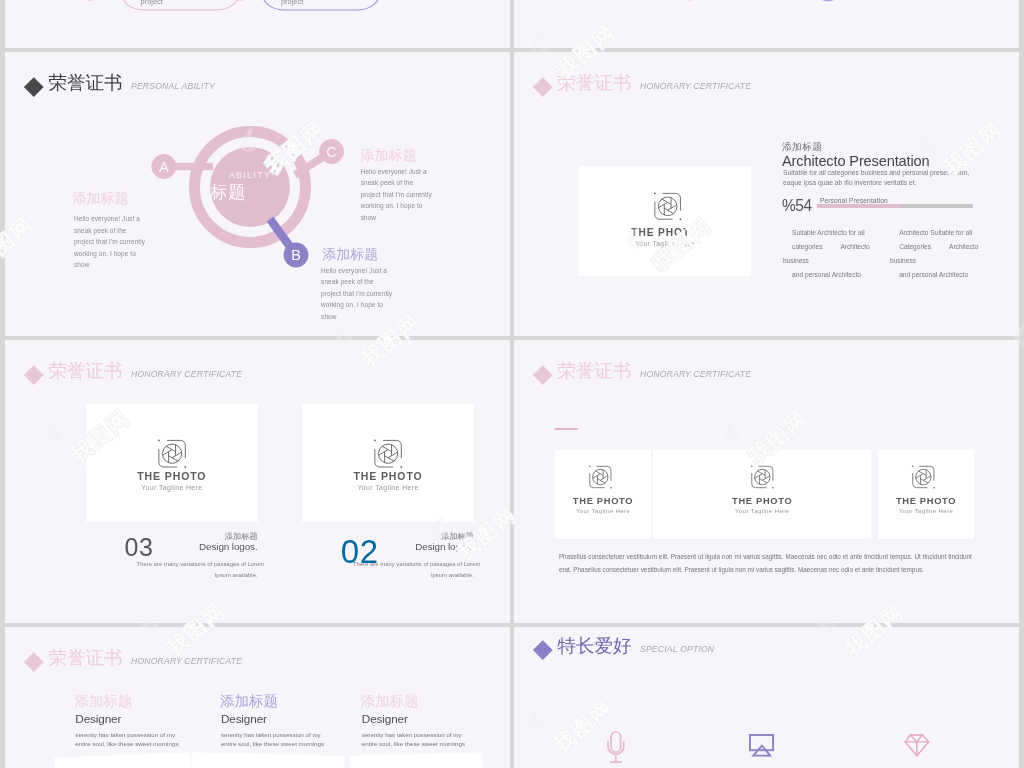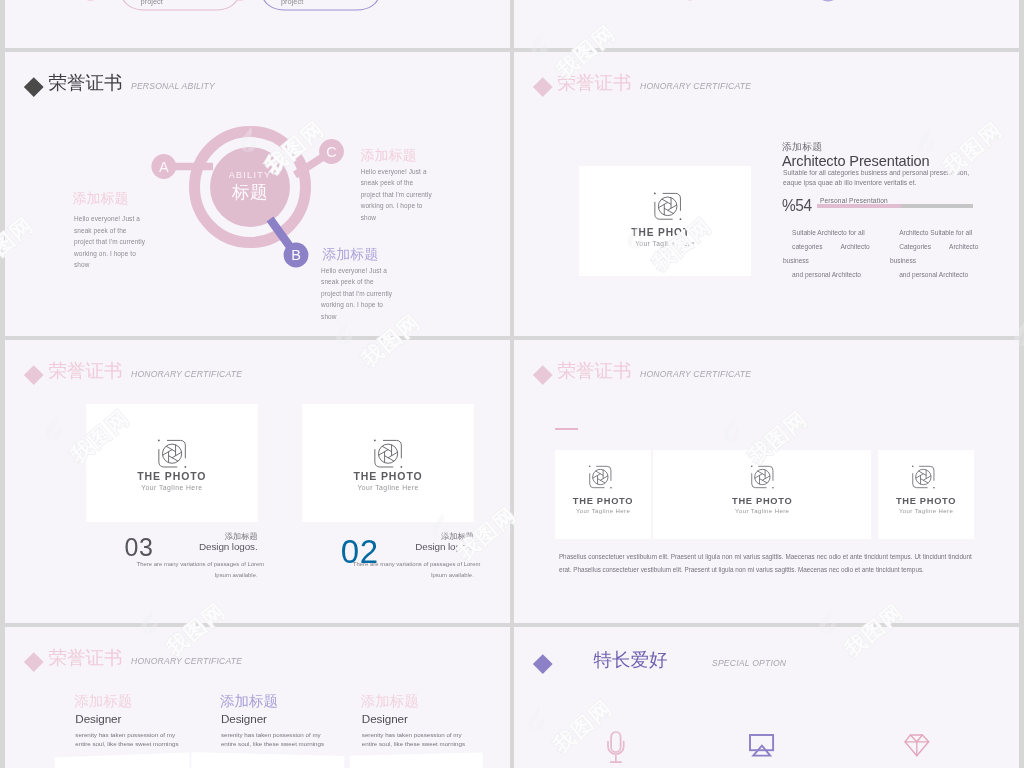--- a/index.html
+++ b/index.html
@@ -94,21 +94,21 @@
       <span>A</span>
     </div>
     <div class="node" style="left:314.1px;top:87.1px;width:25px;height:25px;font-size:14.5px;color:#fdf6f9;">
       <span>C</span>
     </div>
     <div class="node" style="left:278.6px;top:190.6px;width:25px;height:25px;font-size:14.5px;color:#fdfbff;">
       <span>B</span>
     </div>
     <div style="position:absolute;left:205px;top:118.5px;width:80px;text-align:center;
                 color:#fbf2f6;font-size:9px;letter-spacing:1.3px;line-height:9px;">ABILITY</div>
-    <div style="position:absolute;left:205px;top:131px;width:80px;text-align:center;
+    <div style="position:absolute;left:205px;top:131px;width:80px;
                 color:#fffbfd;font-size:17.5px;letter-spacing:0.5px;line-height:19px;">标题</div>
 
     <div class="tt s1title" style="left:67.4px;top:138.3px;color:#F2CFDC;">添加标题</div>
     <div class="tt s1body" style="left:69px;top:161px;">Hello everyone! Just a
 sneak peek of the
 project that I'm currently
 working on. I hope to
 show</div>
 
     <div class="tt s1title" style="left:355.4px;top:94.5px;color:#F2CFDC;">添加标题</div>
@@ -332,21 +332,21 @@
 entire soul, like these sweet mornings</div>
 
     <div class="tt" style="left:355.8px;top:66.3px;font-size:14.5px;color:#F2D2DE;line-height:16px;">添加标题</div>
     <div class="tt" style="left:356.8px;top:84.5px;font-size:11.7px;color:#4c4c52;letter-spacing:-0.1px;">Designer</div>
     <div class="tt" style="left:356.8px;top:104px;font-size:6.2px;line-height:8.5px;color:#77757c;">serenity has taken possession of my
 entire soul, like these sweet mornings</div>
   </div>
 
   <div class="slide" id="sl-hobby" style="left:514px;top:627px;width:505px;height:141px;">
 
-    <div class="shdr" style="left:22px;top:20px;gap:36px;">
+    <div class="shdr" style="left:22px;top:6px;">
       <span class="dia" style="background:#8C80C6;width:13.5px;height:13.5px;top:4px;"></span>
       <span class="cn" style="color:#6F63B0;">特长爱好</span>
       <span class="en">SPECIAL OPTION</span>
     </div>
 
     <svg width="40" height="40" style="position:absolute;left:93.8px;top:104.3px;overflow:visible;">
       <g fill="none" stroke="#E7B9CC" stroke-width="1.7" stroke-linecap="round" stroke-linejoin="round">
         <rect x="3.1" y="1" width="9.5" height="20.1" rx="4.75"></rect>
         <path d="M 0 10.5 L 0 15.4 A 7.85 7.85 0 0 0 15.7 15.4 L 15.7 10.5"></path>
         <line x1="7.85" y1="24.9" x2="7.85" y2="31"></line>

